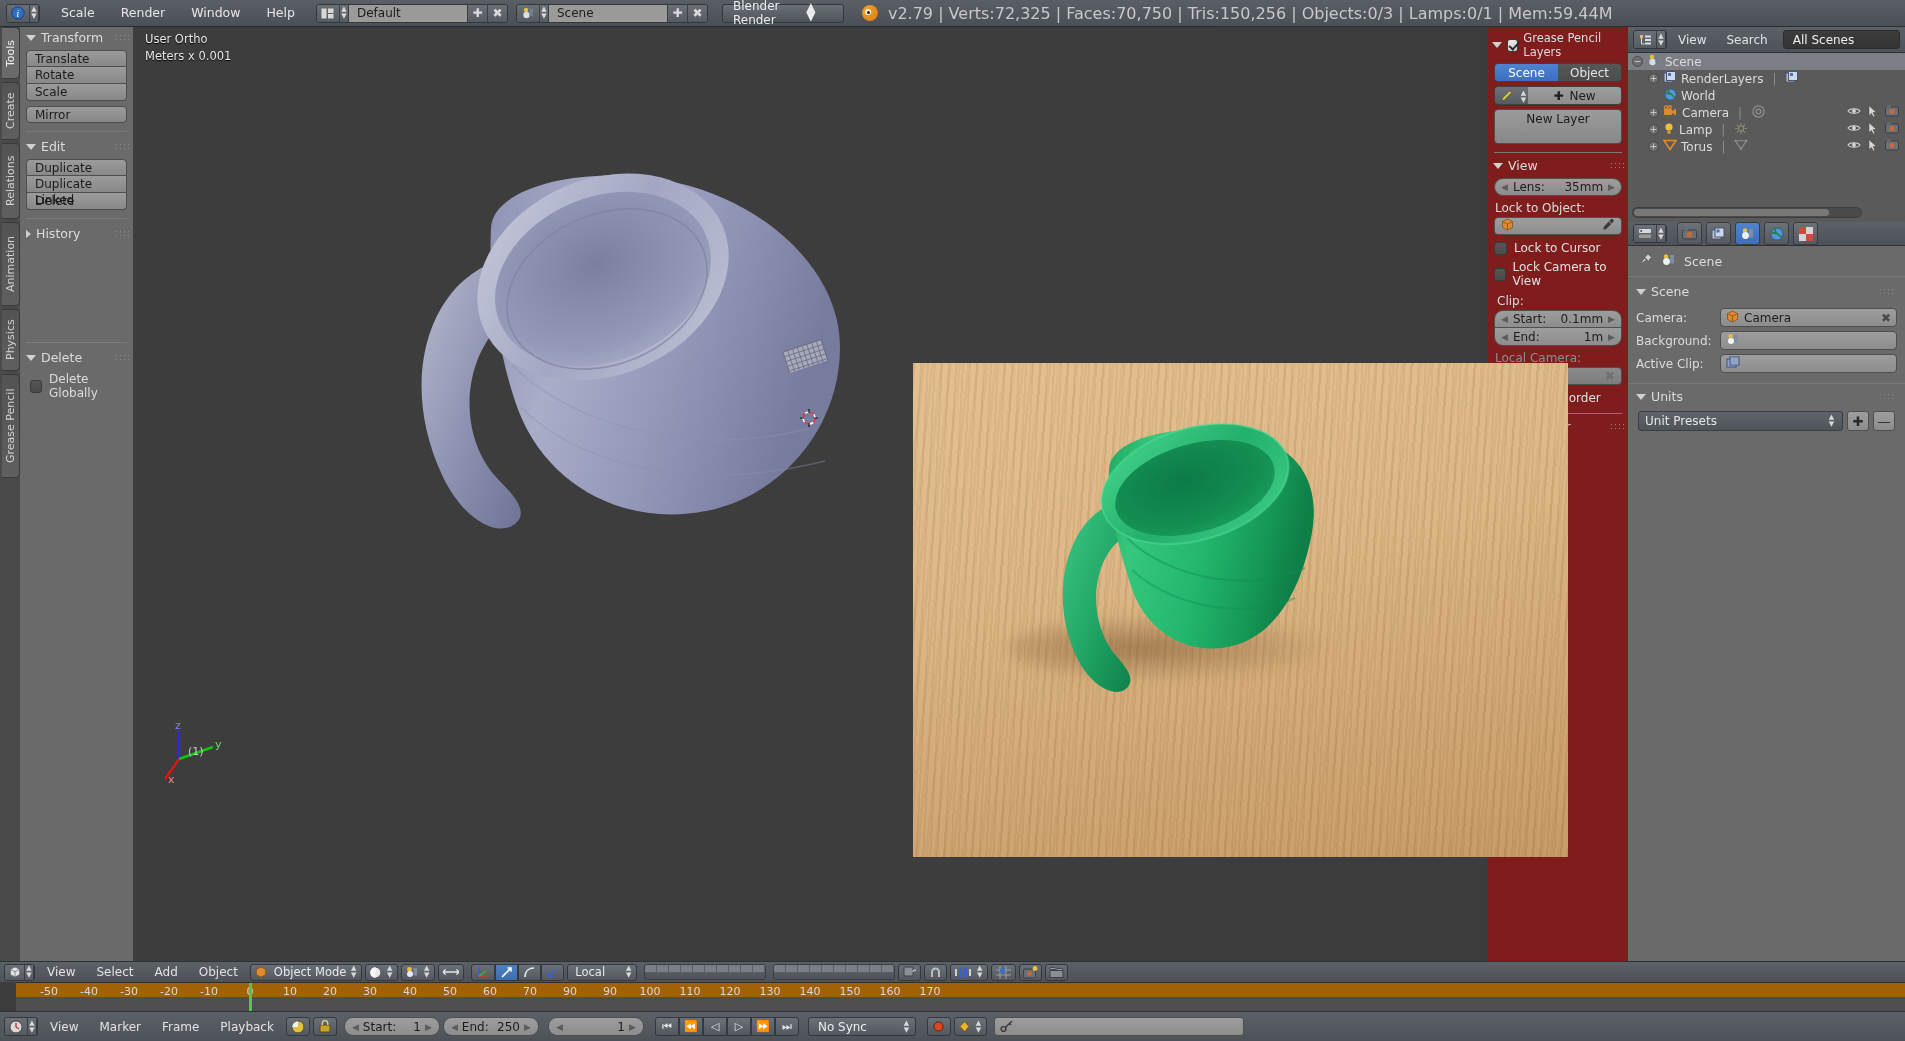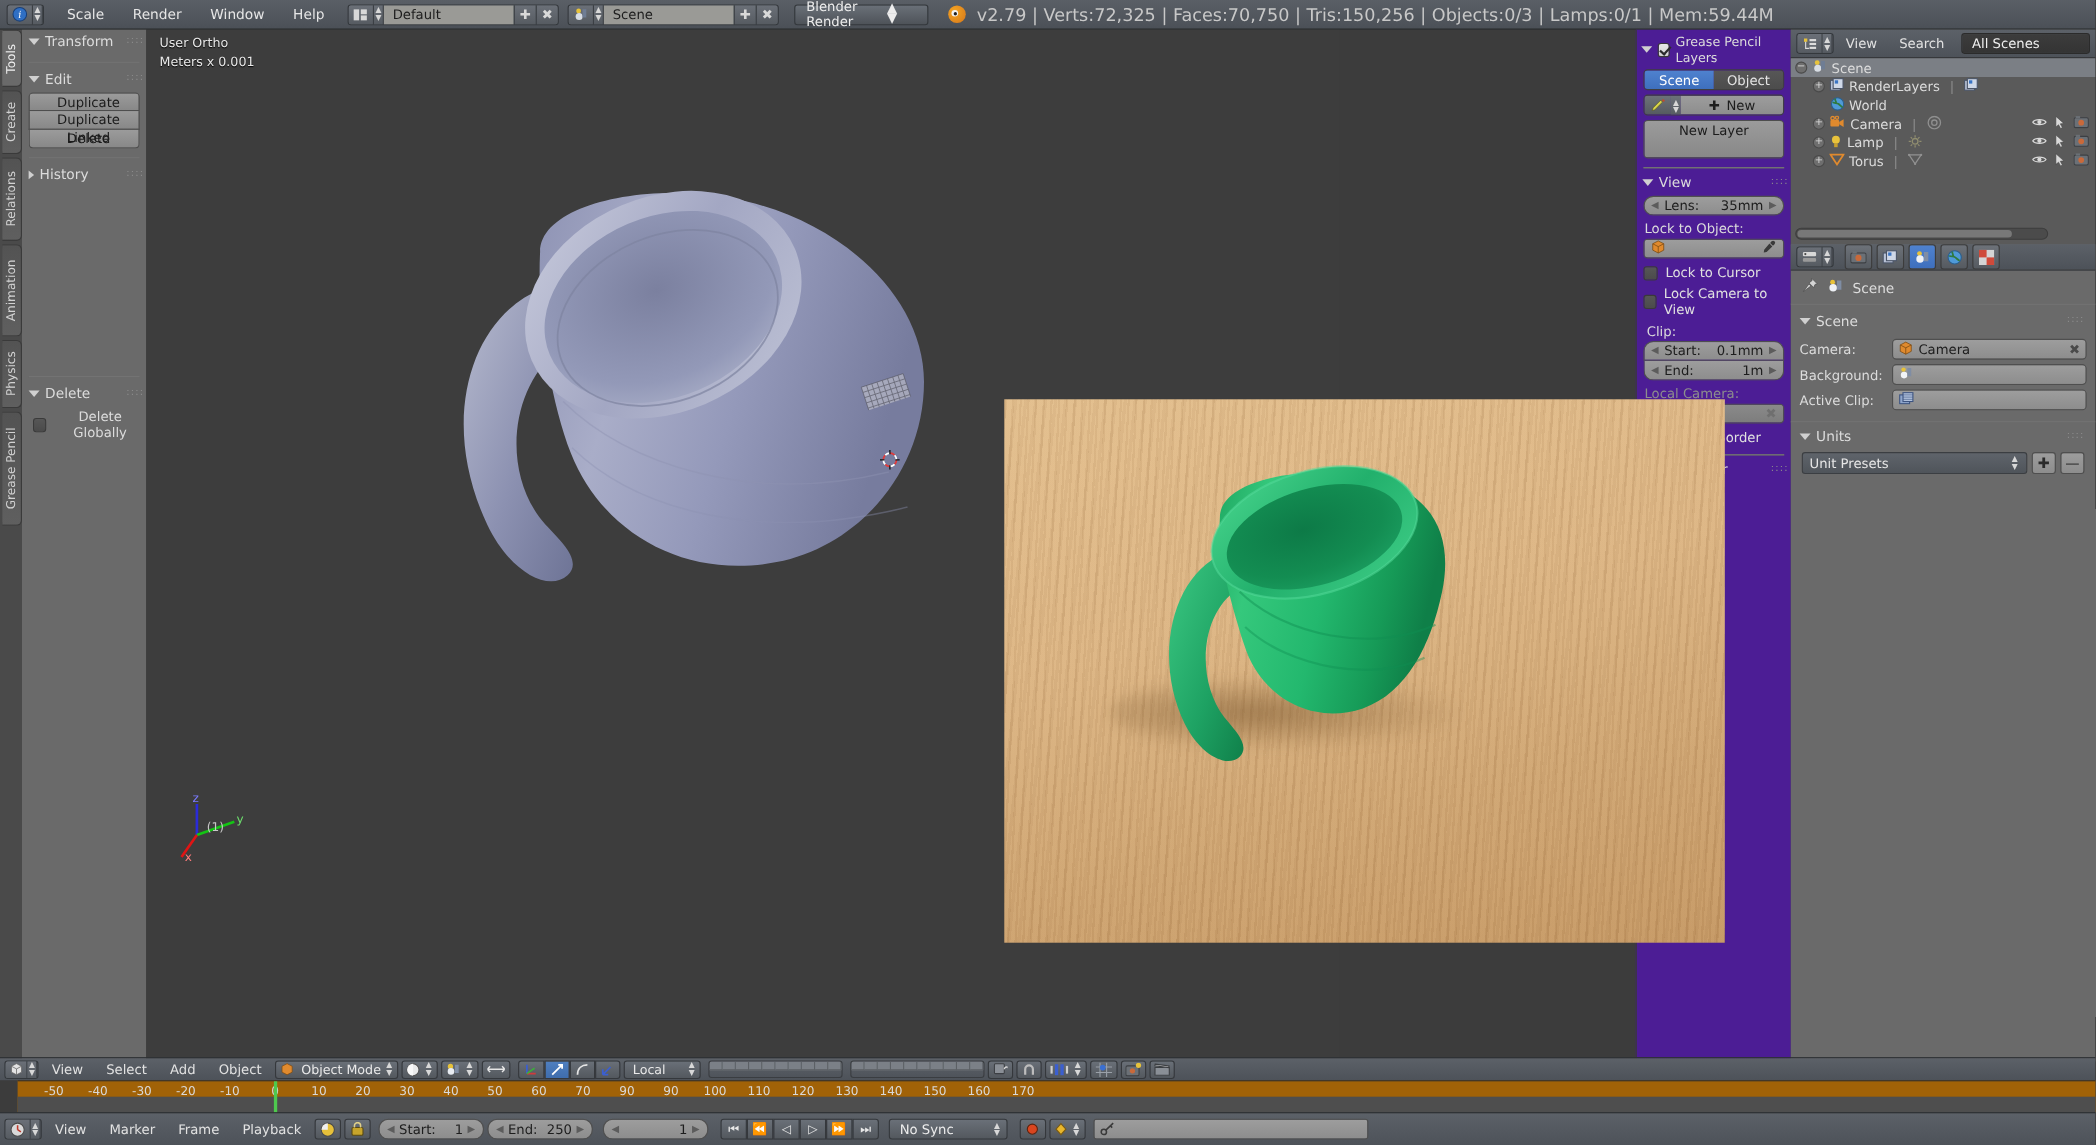--- a/index.html
+++ b/index.html
@@ -92,21 +92,21 @@
   #playhead{ position:absolute; top:0; width:3px; height:29px; background:#4ec94e;}
   #tl-footer{ left:0; top:1011px; width:1905px; height:30px;
               background:linear-gradient(#5c6168,#4d5259); border-top:1px solid #2e3135;
               display:flex; align-items:center; padding-left:4px; gap:3px;}
   .tlfld{ background:linear-gradient(#9d9d9d,#8d8d8d); border:1px solid #4f4f4f; border-radius:9px;
           height:19px; display:flex; align-items:center; color:#1d1d1d; font-size:12px; padding:0 7px; gap:4px;}
   .trans{ height:19px; border:1px solid #35383c; border-radius:3px; background:linear-gradient(#6a7078,#53585e);
           width:24px; display:flex; align-items:center; justify-content:center; color:#e8e8e8; font-size:11px;}
 
   
-  #rprops{ left:1487px; top:27px; width:141px; height:938px; background:#4c1d95; border-left:1px solid #3a3a3a;}
+  #rprops{ left:1487px; top:27px; width:141px; height:938px; background:#7f1d1d; border-left:1px solid #3a3a3a;}
   .secthdr{ display:flex; align-items:center; gap:5px; color:#dcdcdc; font-size:12.5px; padding:3px 2px;}
   .segbtn{ display:flex; height:19px; border-radius:4px; overflow:hidden; border:1px solid #3f3f3f;}
   .segbtn div{ flex:1; display:flex; align-items:center; justify-content:center; font-size:12px;}
   .segbtn .on{ background:linear-gradient(#4f82cf,#3e6fbd); color:#fff;}
   .segbtn .off{ background:linear-gradient(#575757,#4c4c4c); color:#e4e4e4;}
 
   
   #outliner{ left:1628px; top:27px; width:277px; height:195px; background:#5a5a5a;}
   .ol-row{ height:17px; display:flex; align-items:center; font-size:12px; color:#dcdcdc; padding-left:4px; gap:4px;}
   .ol-row.sel{ background:#7b7f85;}
@@ -211,26 +211,32 @@
 
 <div id="tooltabs" class="abs">
   <div class="vtab active" style="height:52px;">Tools</div>
   <div class="vtab" style="height:58px;">Create</div>
   <div class="vtab" style="height:76px;">Relations</div>
   <div class="vtab" style="height:84px;">Animation</div>
   <div class="vtab" style="height:62px;">Physics</div>
   <div class="vtab" style="height:104px;">Grease Pencil</div>
 </div>
 
-<div class="abs panel" id="toolshelf" style="left:20px; top:27px; width:113px; height:938px;text-align:center;">
+<div class="abs panel" id="toolshelf" style="left:20px; top:27px; width:113px; height:938px;">
 
   <div class="secthdr" style="padding-left:6px;">
     <span class="tri down"></span>
     <span>Transform</span>
     <span class="grip">::::</span>
+  </div>
+  <div style="padding:2px 6px 0 6px;">
+    <div class="btnrow" style="border-radius:4px 4px 0 0;">Translate</div>
+    <div class="btnrow" style="border-top:none;">Rotate</div>
+    <div class="btnrow" style="border-top:none;border-radius:0 0 4px 4px;">Scale</div>
+    <div class="btnrow" style="margin-top:5px;border-radius:4px;">Mirror</div>
   </div>
 
   <div class="sep" style="margin:8px 6px 4px 6px;"></div>
 
   <div class="secthdr" style="padding-left:6px;">
     <span class="tri down"></span>
     <span>Edit</span>
     <span class="grip">::::</span>
   </div>
   <div style="padding:2px 6px 0 6px;">

